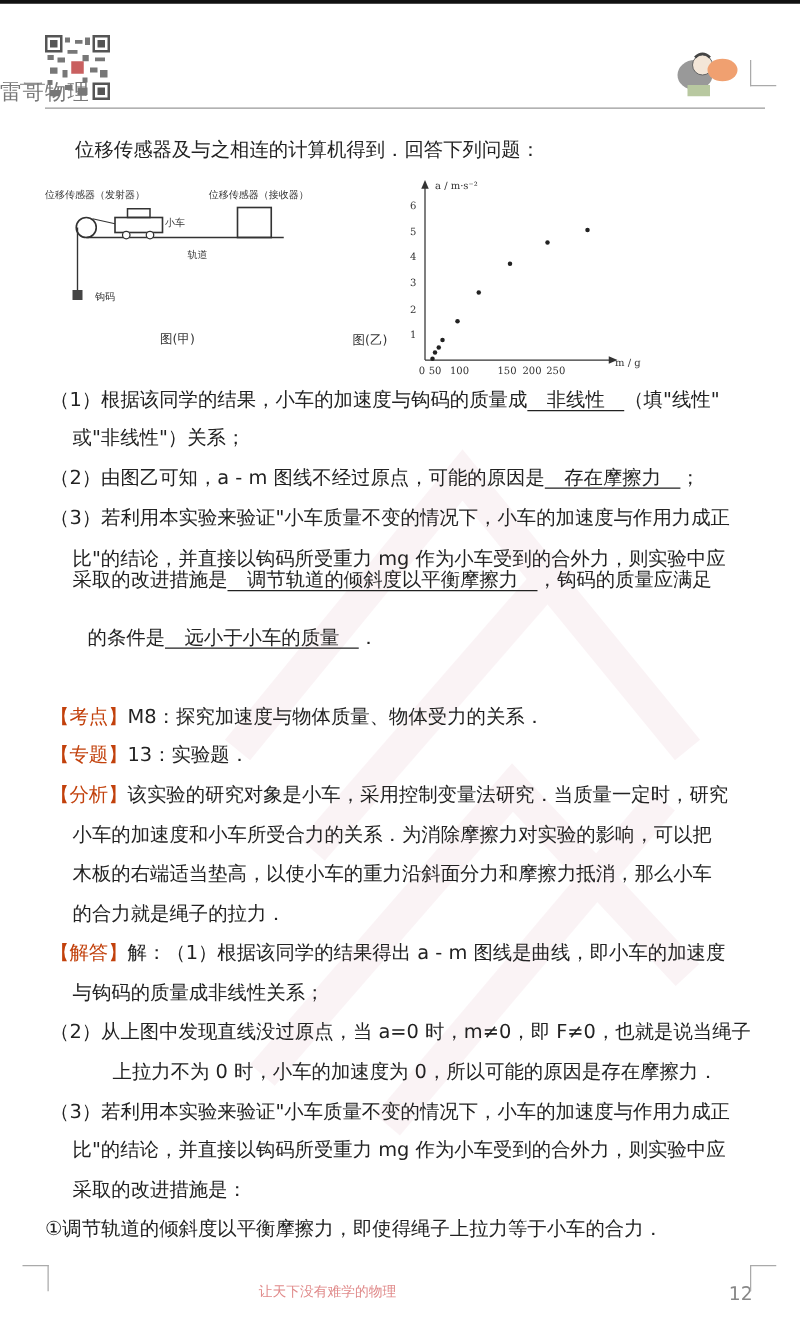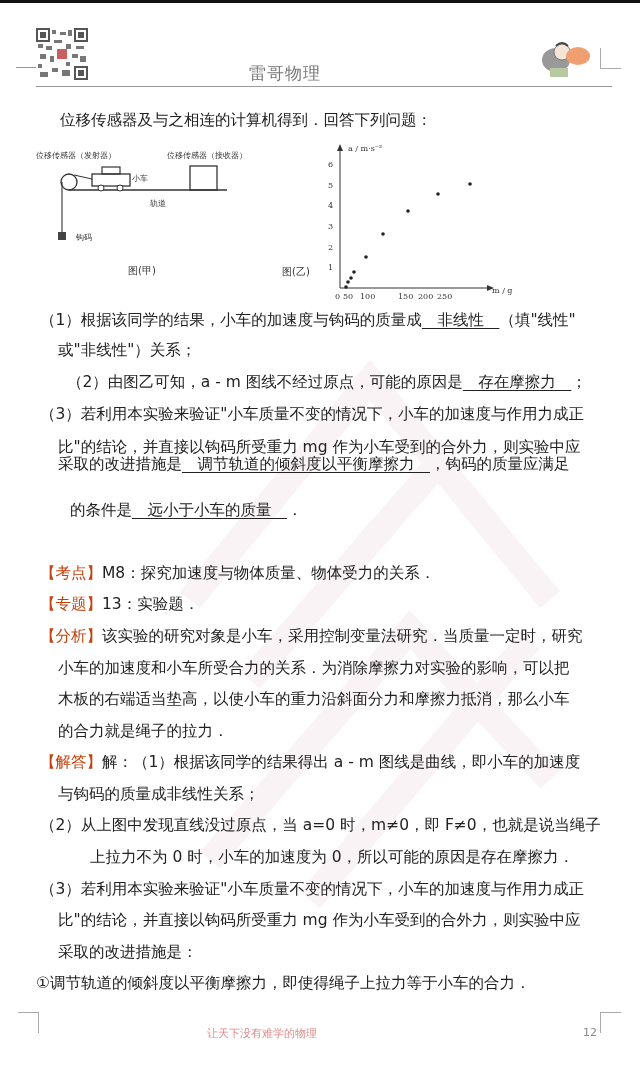--- a/index.html
+++ b/index.html
@@ -1,31 +1,31 @@
 <!DOCTYPE html>
 <html><head>
 <meta charset="utf-8">
 <style>
   html, body { margin:0; padding:0; background:#fff; }
   body { width:640px; height:1067px; position:relative; overflow:hidden;
          font-family:"DejaVu Sans", "Liberation Sans", sans-serif; color:#222; }
   .topbar { position:absolute; left:0; top:0; width:640px; height:3px; background:#111; }
   .qr { position:absolute; left:36px; top:28px; width:52px; height:52px; }
   .qr-line { position:absolute; left:16px; top:67px; width:20px; height:1px; background:#999; }
-  .hdr-title { position:absolute; left:0; width:570px; top:62px; text-align:center; font-size:17px; color:#777; letter-spacing:1px; }
+  .hdr-title { position:absolute; left:0; width:570px; top:62px; font-size:17px; color:#777; letter-spacing:1px; }
   .hdr-rule { position:absolute; left:36px; top:86px; width:576px; height:1px; background:#999; }
   .mascot { position:absolute; left:536px; top:38px; width:56px; height:40px; }
   .corner-tr { position:absolute; left:600px; top:48px; width:20px; height:20px; border-left:1px solid #aaa; border-bottom:1px solid #aaa; }
   .watermark { position:absolute; left:150px; top:300px; width:440px; height:620px; opacity:0.07; pointer-events:none; }
   .line { position:absolute; left:0; font-size:15.5px; line-height:20px; white-space:nowrap; color:#222; }
   .u { text-decoration:underline; text-underline-offset:3px; }
   .tag { color:#c2410c; }
   .fig { position:absolute; }
   .footer-text { position:absolute; left:0; width:524px; top:1026px; text-align:center; font-size:11px; color:#e08a8a; }
-  .page-num { position:absolute; left:583px; top:1026px; font-size:11px; color:#888; }
+  .page-num { position:absolute; left:583px; top:1026px; font-size:15px; color:#888; }
   .corner-bl { position:absolute; left:18px; top:1012px; width:20px; height:20px; border-top:1px solid #aaa; border-right:1px solid #aaa; }
   .corner-br { position:absolute; left:600px; top:1012px; width:20px; height:20px; border-top:1px solid #aaa; border-left:1px solid #aaa; }
 </style>
 </head>
 <body>
 
 <div class="topbar"></div>
 
 <div class="qr-line"></div>
 <svg class="qr" viewBox="0 0 52 52">
@@ -133,21 +133,21 @@
     <circle cx="158" cy="52" r="1.8"></circle>
     <circle cx="190" cy="42" r="1.8"></circle>
   </g>
 </svg>
 
 <div class="line" style="left:40px; top:310px;">
   <span>（1）根据该同学的结果，小车的加速度与钩码的质量成</span><span class="u">　非线性　</span><span>（填"线性"</span>
 </div>
 <div class="line" style="left:58px; top:340px;">或"非线性"）关系；</div>
 
-<div class="line" style="left:40px; top:372px;margin-left:27px;">
+<div class="line" style="left:40px; top:372px;">
   <span>（2）由图乙可知，a - m 图线不经过原点，可能的原因是</span><span class="u">　存在摩擦力　</span><span>；</span>
 </div>
 
 <div class="line" style="left:40px; top:404px;">（3）若利用本实验来验证"小车质量不变的情况下，小车的加速度与作用力成正</div>
 <div class="line" style="left:58px; top:437px;">比"的结论，并直接以钩码所受重力 mg 作为小车受到的合外力，则实验中应</div>
 <div class="line" style="left:58px; top:454px;">
   <span>采取的改进措施是</span><span class="u">　调节轨道的倾斜度以平衡摩擦力　</span><span>，钩码的质量应满足</span>
 </div>
 <div class="line" style="left:70px; top:500px;">
   <span>的条件是</span><span class="u">　远小于小车的质量　</span><span>．</span>

